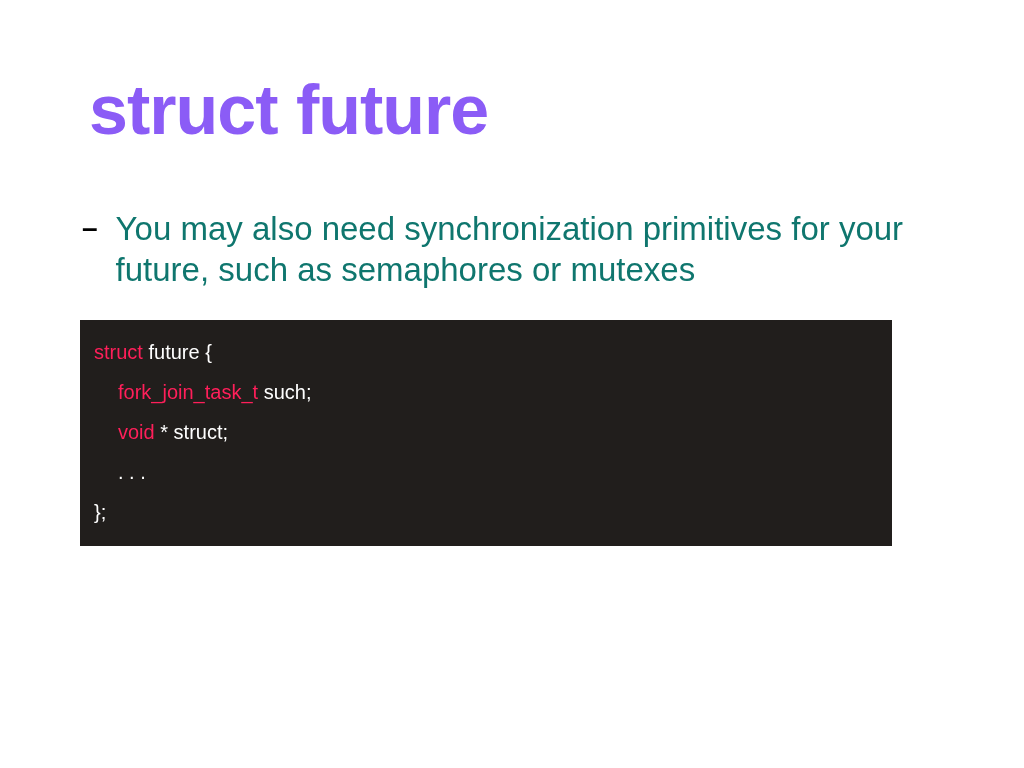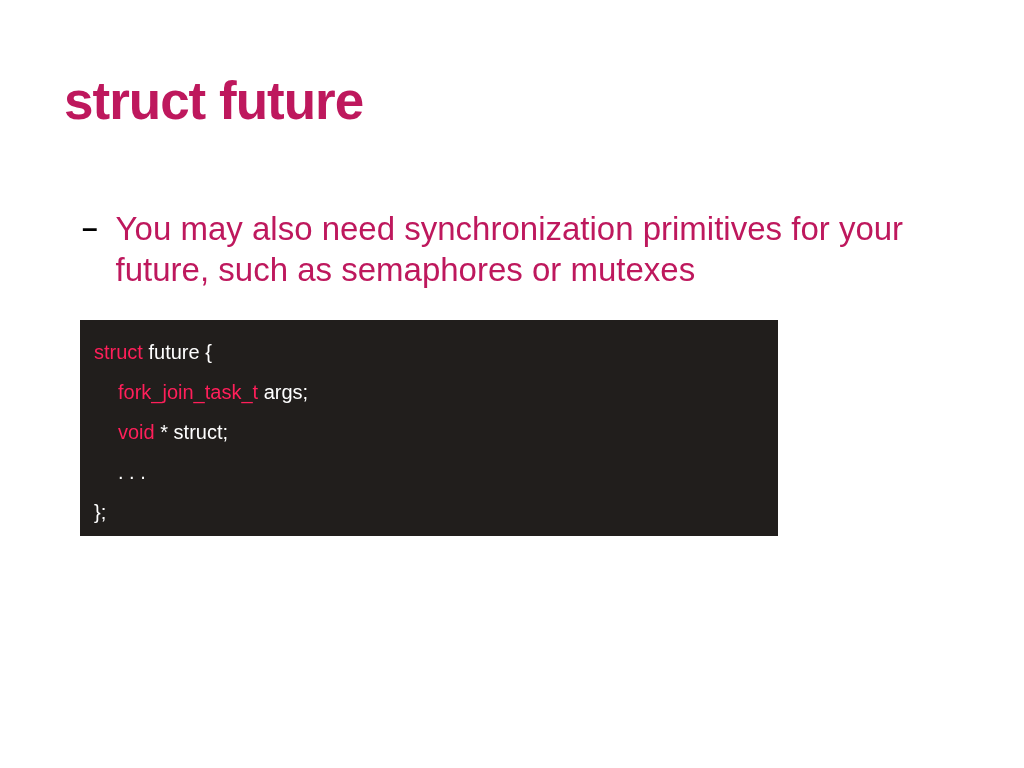--- a/index.html
+++ b/index.html
@@ -15,55 +15,55 @@
     font-family: Arial, Helvetica, sans-serif;
   }
   .slide {
     width: 1024px;
     height: 768px;
     background: #ffffff;
     position: relative;
   }
   .title {
     position: absolute;
-    left: 64px;
+    left: 89px;
     top: 70px;
-    font-size: 53px;
+    font-size: 70px;
     font-weight: bold;
-    color: #be185d;
+    color: #8b5cf6;
     letter-spacing: -1px;
   }
   .bullet-row {
     position: absolute;
     left: 82px;
     top: 208px;
     right: 60px;
     display: flex;
     align-items: flex-start;
   }
   .bullet-dash {
     font-size: 28px;
     color: #000000;
     margin-right: 18px;
     margin-top: 4px;
     font-weight: bold;
   }
   .bullet-text {
     font-size: 33px;
-    color: #be185d;
+    color: #0f766e;
     line-height: 1.25;
     max-width: 830px;
   }
   .code-block {
     position: absolute;
     left: 80px;
     top: 320px;
-    width: 698px;
+    width: 812px;
     background: #211e1c;
-    padding: 12px 14px 4px 14px;
+    padding: 12px 14px 14px 14px;
   }
   .code-line {
     font-family: Arial, Helvetica, sans-serif;
     font-size: 20px;
     color: #ffffff;
     line-height: 2.0;
     white-space: pre;
   }
   .code-indent {
     padding-left: 24px;
@@ -79,19 +79,19 @@
 
   <div class="title">struct future</div>
 
   <div class="bullet-row">
     <div class="bullet-dash">–</div>
     <div class="bullet-text">You may also need synchronization primitives for your future, such as semaphores or mutexes</div>
   </div>
 
   <div class="code-block">
     <div class="code-line"><span class="kw">struct</span><span> future {</span></div>
-    <div class="code-line code-indent"><span class="kw">fork_join_task_t</span><span> args;</span></div>
+    <div class="code-line code-indent"><span class="kw">fork_join_task_t</span><span> such;</span></div>
     <div class="code-line code-indent"><span class="kw">void</span><span> * struct;</span></div>
     <div class="code-line code-indent"><span>. . .</span></div>
     <div class="code-line"><span>};</span></div>
   </div>
 
 </div>
 
 </body></html>

